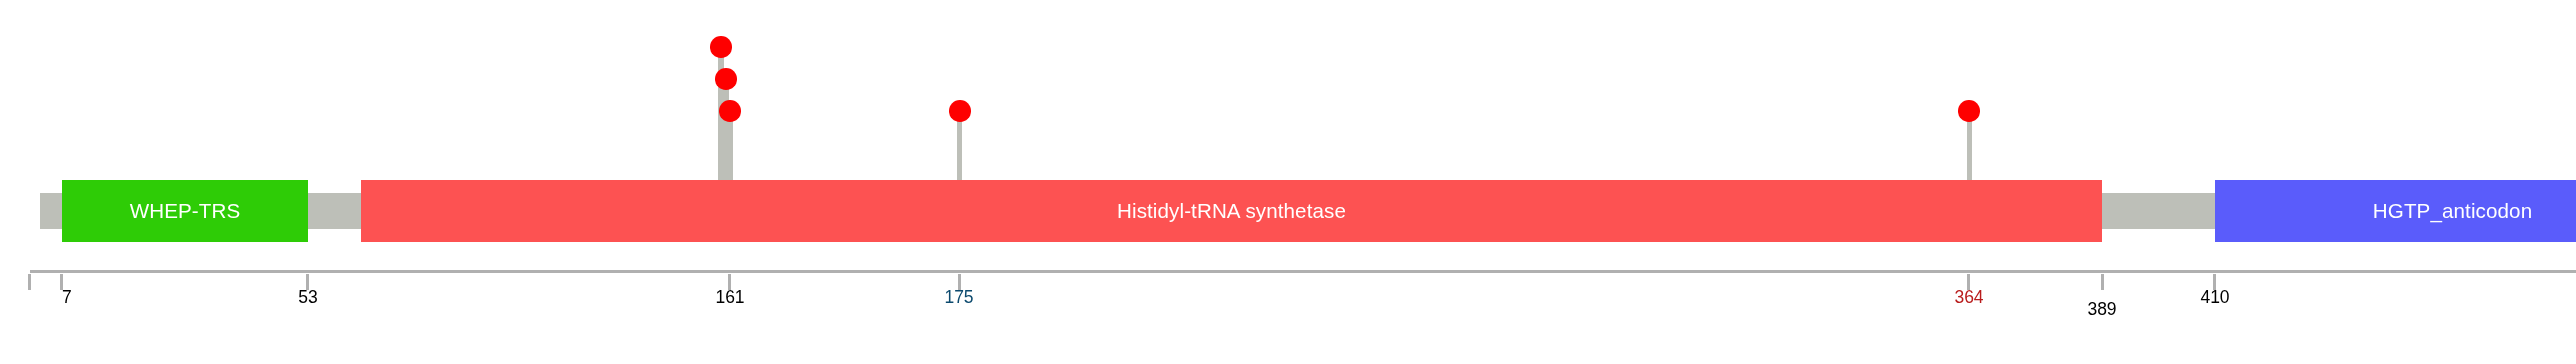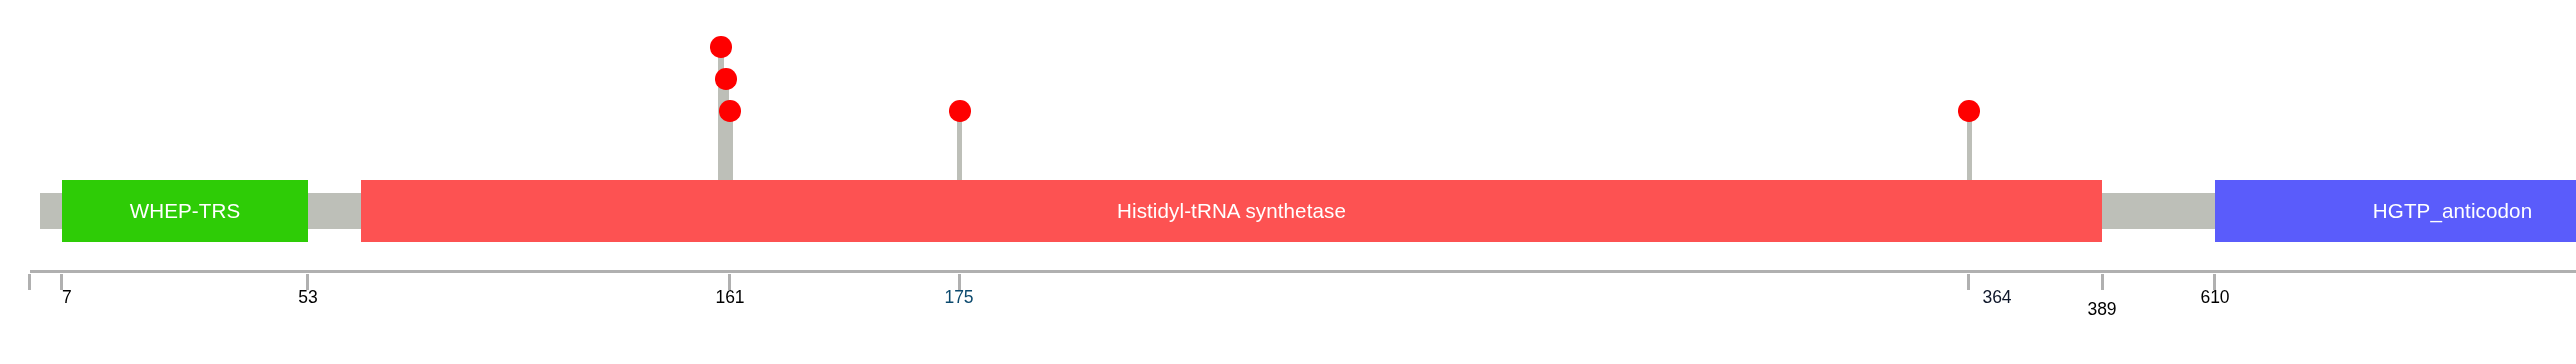--- a/index.html
+++ b/index.html
@@ -101,20 +101,20 @@
       <div class="axis-tick" style="left: 28px; top: 274px; width: 3.1px; height: 15.5px; background: rgb(176, 176, 176);"></div>
       <div class="axis-tick" style="left: 60px; top: 274px; width: 3.1px; height: 15.5px; background: rgb(176, 176, 176);"></div>
       <div class="axis-label lab-left" style="left: 62px; top: 289px; color: rgb(0, 0, 0);">7</div>
       <div class="axis-tick" style="left: 306px; top: 274px; width: 3.1px; height: 15.5px; background: rgb(176, 176, 176);"></div>
       <div class="axis-label" style="left: 308px; top: 289px; color: rgb(0, 0, 0);">53</div>
       <div class="axis-tick" style="left: 728px; top: 274px; width: 3.1px; height: 15.5px; background: rgb(176, 176, 176);"></div>
       <div class="axis-label" style="left: 730px; top: 289px; color: rgb(0, 0, 0);">161</div>
       <div class="axis-tick" style="left: 958px; top: 274px; width: 3.1px; height: 15.5px; background: rgb(176, 176, 176);"></div>
       <div class="axis-label" style="left: 959px; top: 289px; color: #0c4a6e;">175</div>
       <div class="axis-tick" style="left: 1967px; top: 274px; width: 3.1px; height: 15.5px; background: rgb(176, 176, 176);"></div>
-      <div class="axis-label" style="left: 1969px; top: 289px; color: #0f172a; margin-left: 28px;">364</div>
+      <div class="axis-label" style="left: 1969px; top: 289px; color: #b91c1c;">364</div>
       <div class="axis-tick" style="left: 2101px; top: 274px; width: 3.1px; height: 15.5px; background: rgb(176, 176, 176);"></div>
       <div class="axis-label" style="left: 2102px; top: 289px; color: rgb(0, 0, 0); margin-top: 12px;">389</div>
       <div class="axis-tick" style="left: 2213px; top: 274px; width: 3.1px; height: 15.5px; background: rgb(176, 176, 176);"></div>
-      <div class="axis-label" style="left: 2215px; top: 289px; color: rgb(0, 0, 0);">610</div>
+      <div class="axis-label" style="left: 2215px; top: 289px; color: rgb(0, 0, 0);">410</div>
     </div>
 </div>
 
 
 </body></html>

